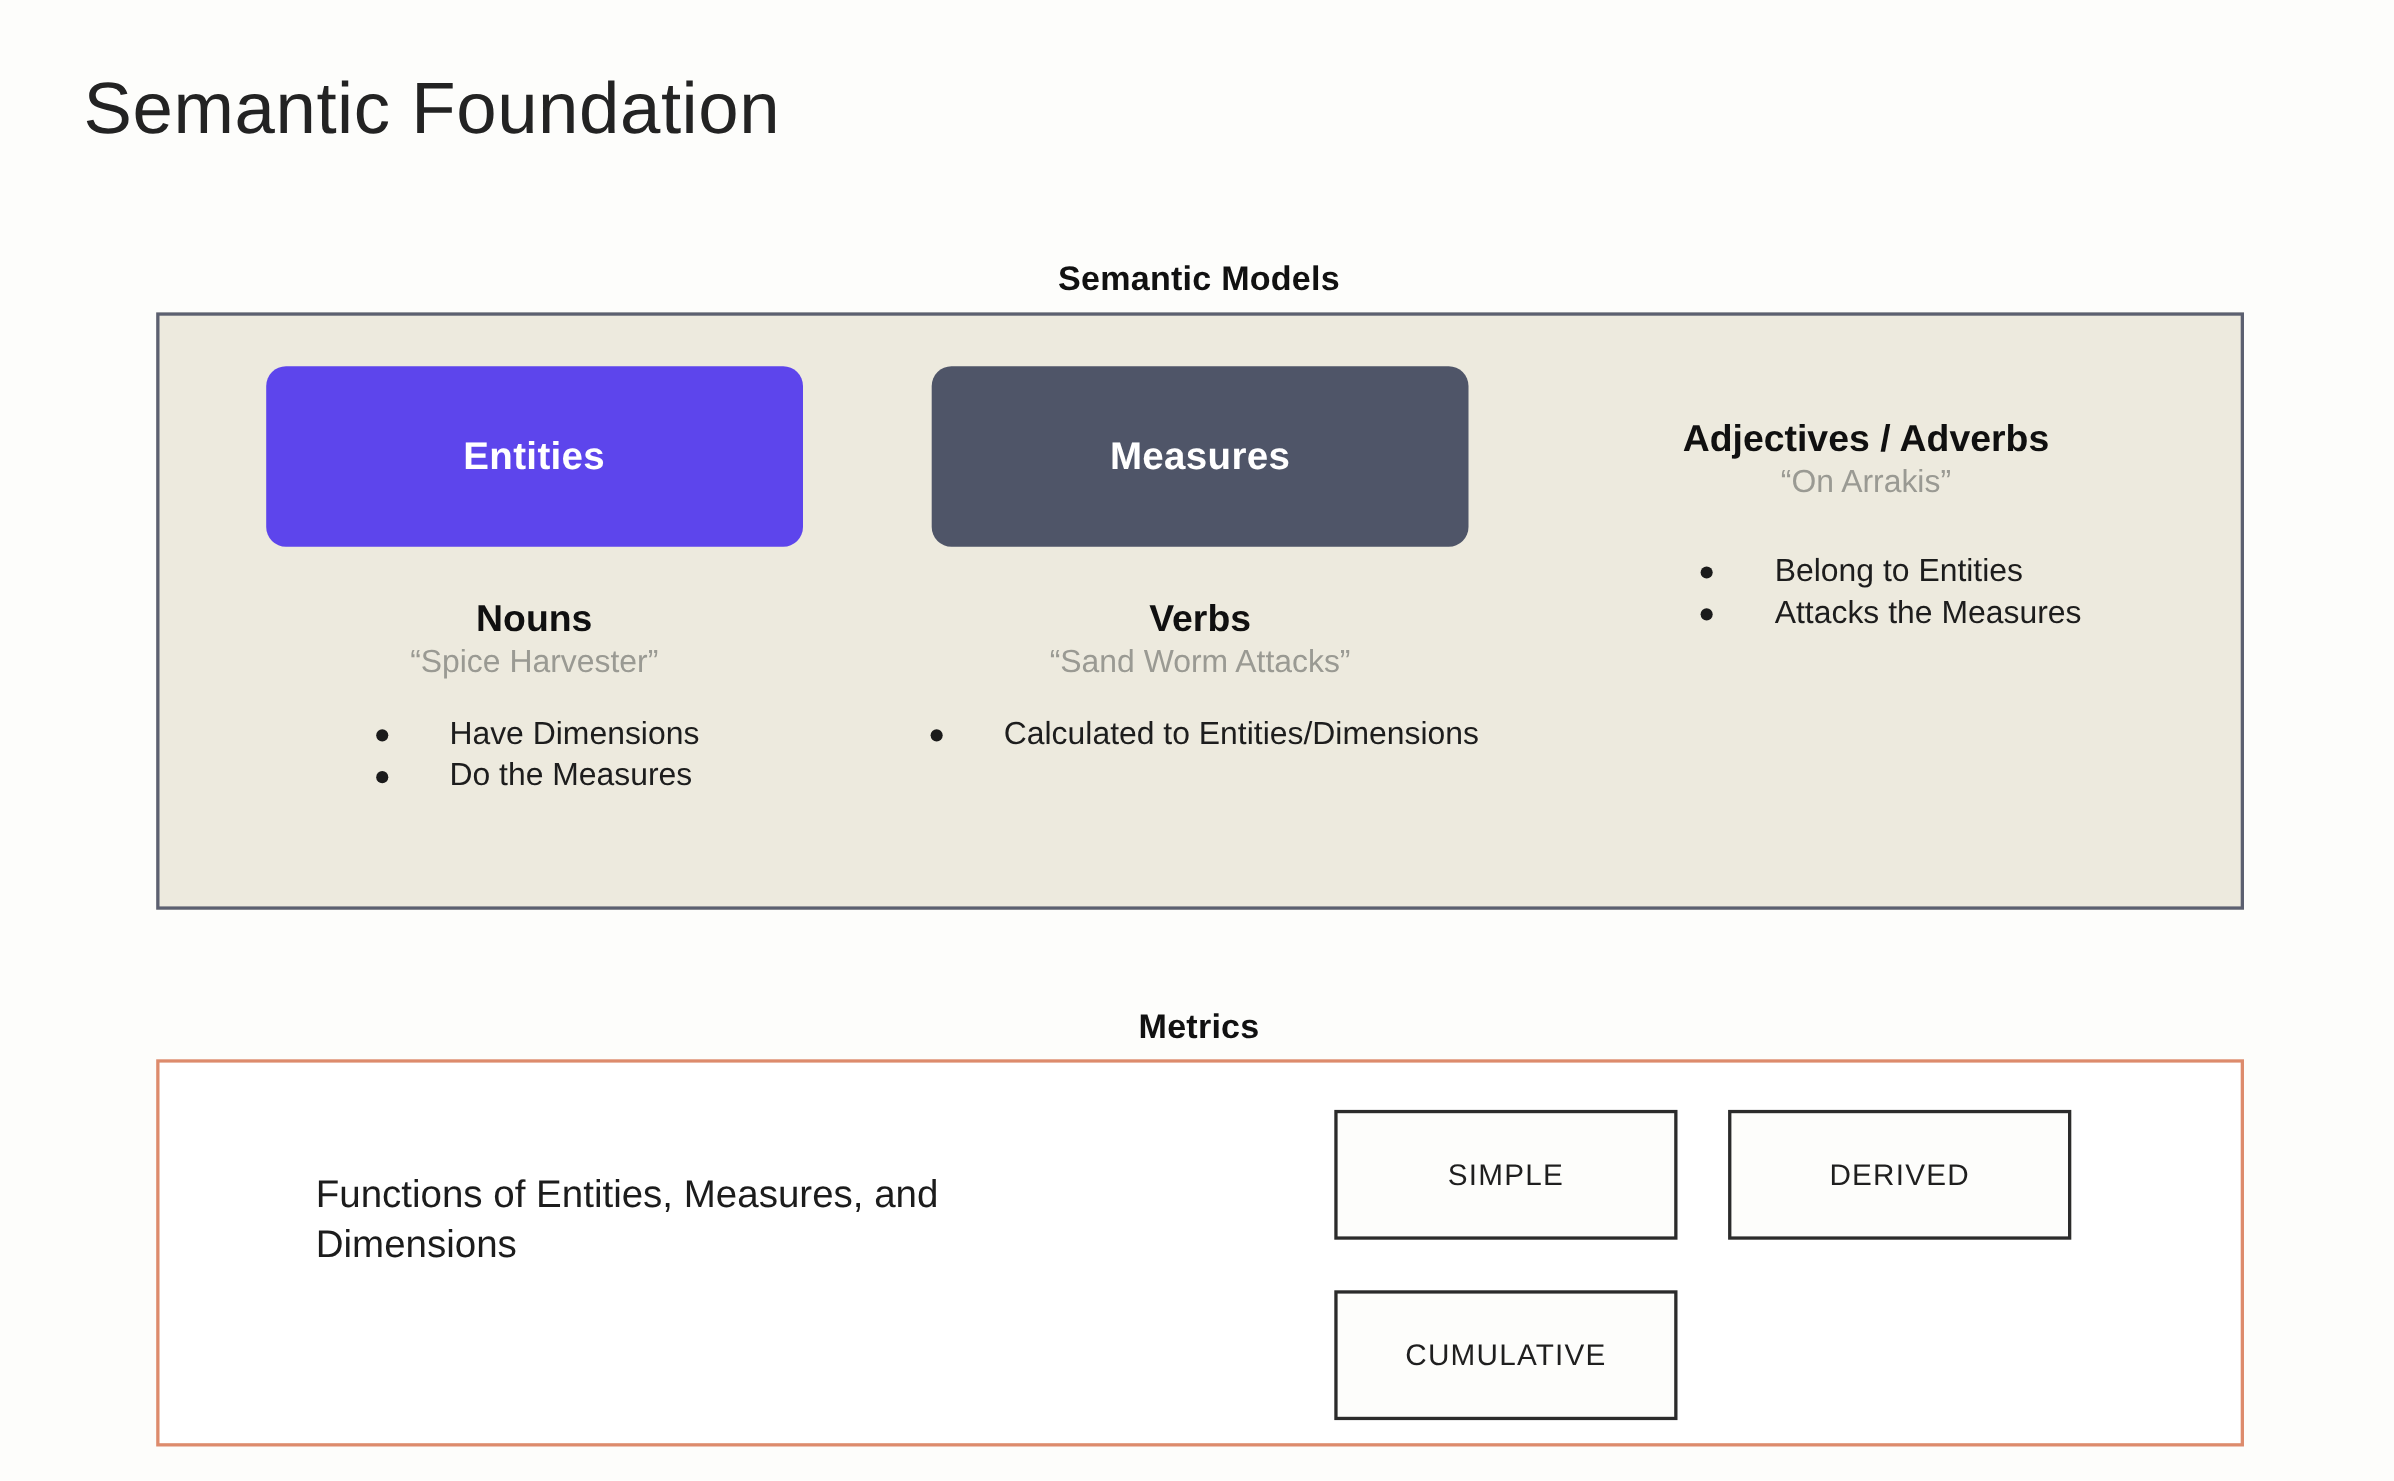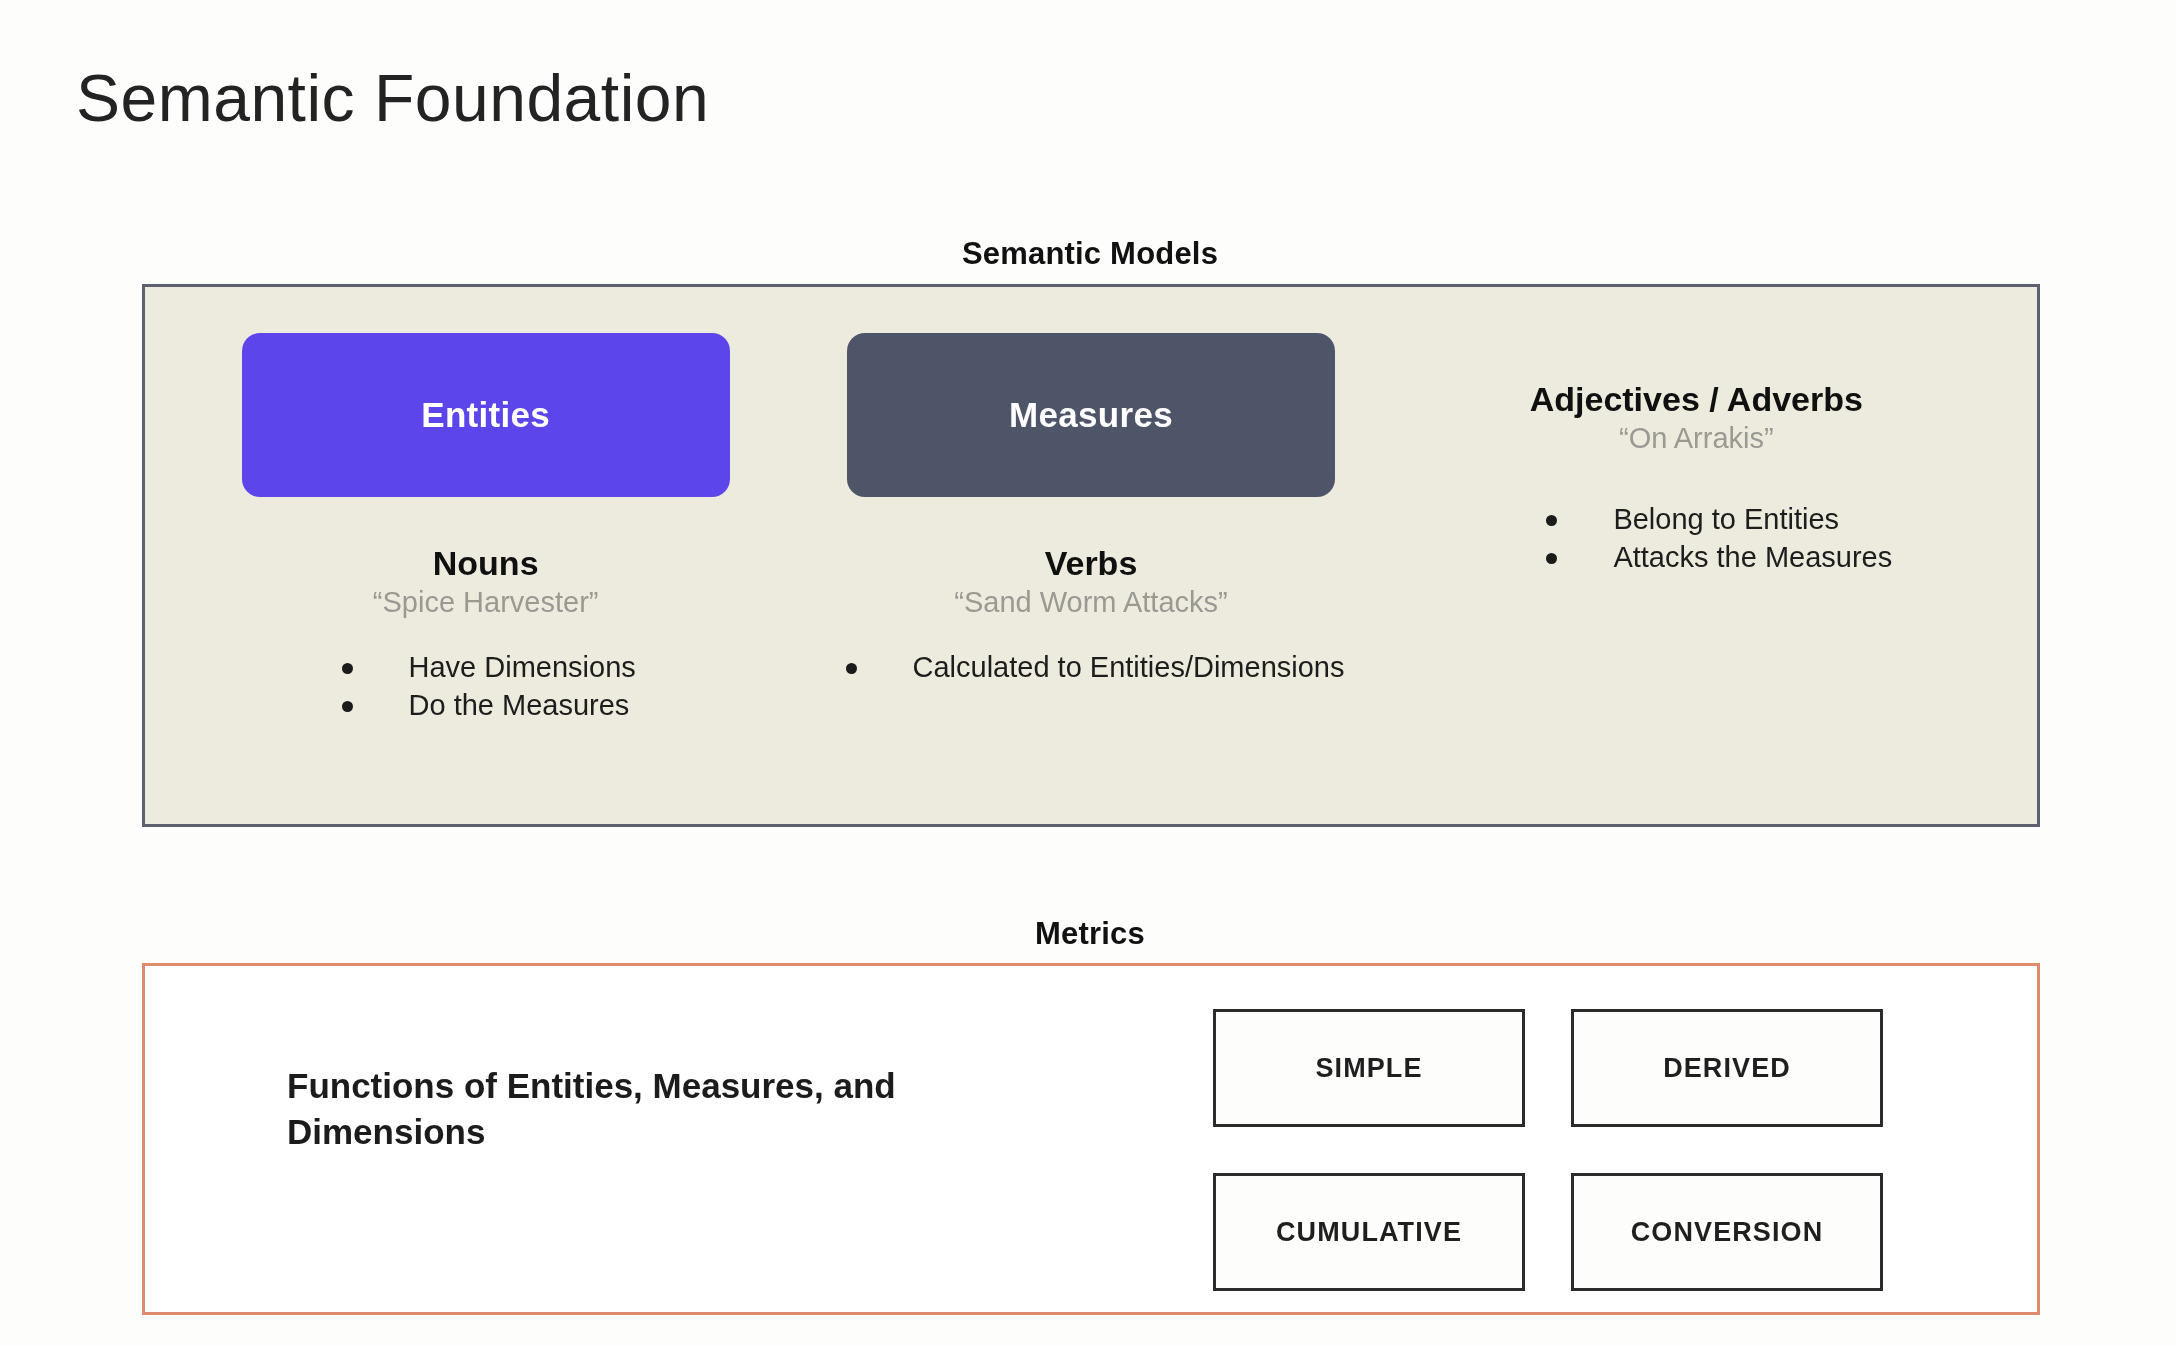--- a/index.html
+++ b/index.html
@@ -148,21 +148,20 @@
   }
   .metrics-panel {
     position: absolute;
     left: 142px;
     top: 963px;
     width: 1898px;
     height: 352px;
     background: #ffffff;
     border: 3px solid #dd8b6c;
     box-sizing: border-box;
-    font-weight: bold;
   }
   .metrics-desc {
     position: absolute;
     left: 142px;
     top: 97px;
     width: 740px;
     font-size: 35px;
     line-height: 1.30;
     color: #1c1c1c;
   }
@@ -248,15 +247,14 @@
 
 <div class="section-label" id="metrics-label">Metrics</div>
 
 <div class="metrics-panel">
   <div class="metrics-desc">Functions of Entities, Measures, and Dimensions</div>
 
   <div class="metrics-boxes">
     <div class="metric-box">SIMPLE</div>
     <div class="metric-box">DERIVED</div>
     <div class="metric-box">CUMULATIVE</div>
-    <div class="metric-box">CONVERSION</div>
   </div>
 </div>
 
 </body></html>

